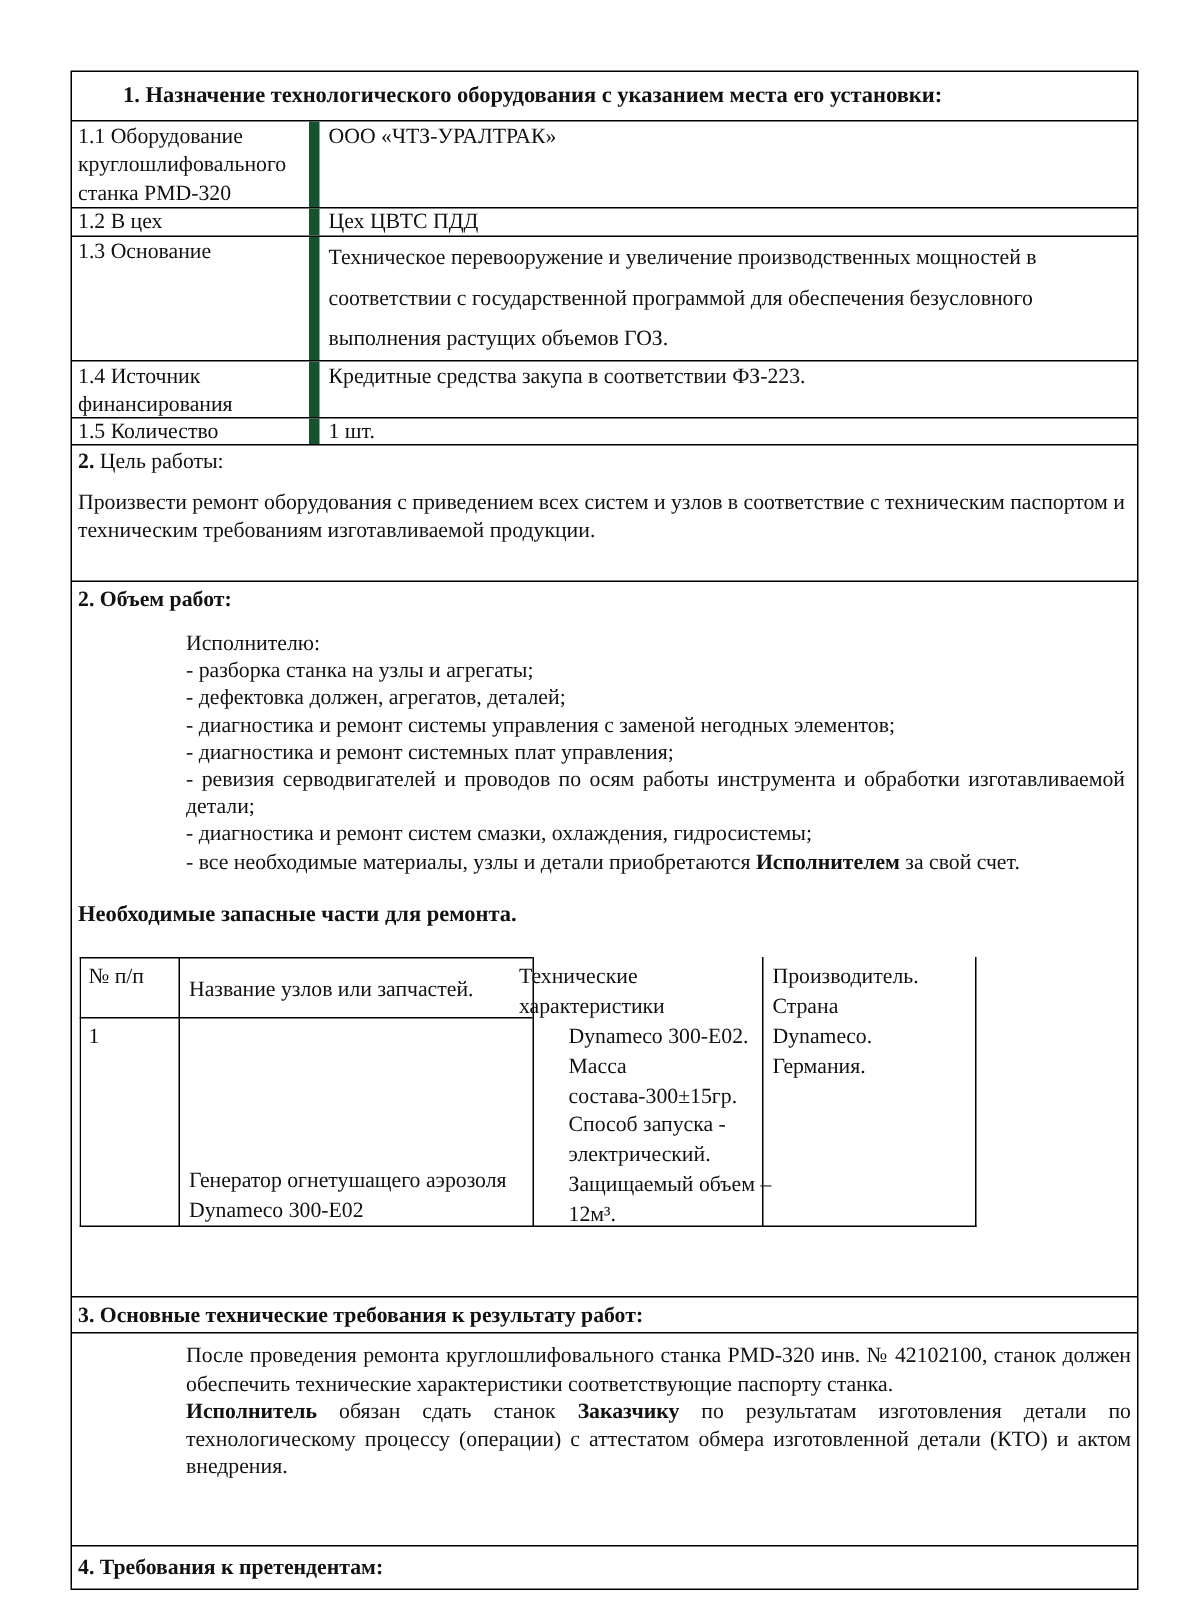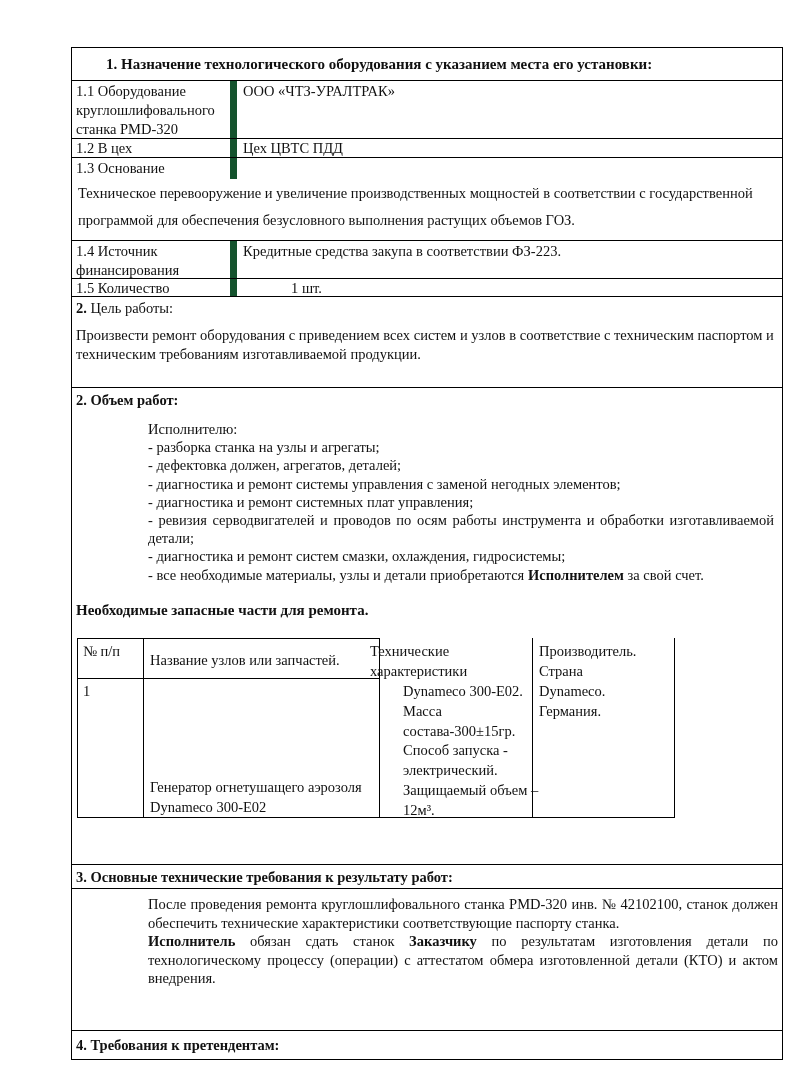--- a/index.html
+++ b/index.html
@@ -1,29 +1,29 @@
 <!DOCTYPE html>
 <html><head>
 <meta charset="utf-8">
 <style>
   html, body { margin: 0; padding: 0; background: #ffffff; }
   body { width: 794px; height: 1075px; position: relative; font-family: "Liberation Serif", "DejaVu Serif", serif; color: #111; font-size: 14.5px; }
-  .doc { position: absolute; left: 47px; top: 47px; width: 712px; border: 1px solid #000; box-sizing: border-box; margin-left: 24px; }
+  .doc { position: absolute; left: 47px; top: 47px; width: 712px; border: 1px solid #000; box-sizing: border-box; }
   .row { border-bottom: 1px solid #000; box-sizing: border-box; }
   .row:last-child { border-bottom: none; }
   .title-row { height: 33px; display: flex; align-items: center; font-weight: bold; padding-left: 34px; font-size: 15px; }
   .kv { display: flex; }
   .kv .k { width: 165px; border-right: 7px solid #14532d; padding: 1px 4px; box-sizing: border-box; line-height: 19px; }
   .kv .v { flex: 1; padding: 1px 6px; line-height: 19px; }
   .kv.r11 { height: 58px; }
   .kv.r12 { height: 19px; }
-  .kv.r13 { height: 83px; flex-direction: column; }
+  .kv.r13 { height: 83px; }
   .kv.r13 .v { line-height: 27px; }
   .kv.r14 { height: 38px; }
-  .kv.r15 { height: 18px; gap: 48px; }
+  .kv.r15 { height: 18px; }
   .kv.r15 .v, .kv.r15 .k, .kv.r12 .v, .kv.r12 .k { line-height: 17px; }
   .sec { padding: 2px 4px; }
   .sec-goal { height: 91px; }
   .sec-goal .head { line-height: 19px; }
   .sec-goal p { margin: 8px 0 0 0; line-height: 19px; }
   .sec-scope { height: 477px; position: relative; }
   .sec-head { font-weight: bold; line-height: 20px; }
   .scope-list { margin: 10px 4px 0 72px; line-height: 18.2px; text-align: justify; }
   .scope-list div { }
   .spare-title { text-align: left; font-weight: bold; margin-top: 18px; font-size: 15px; }

